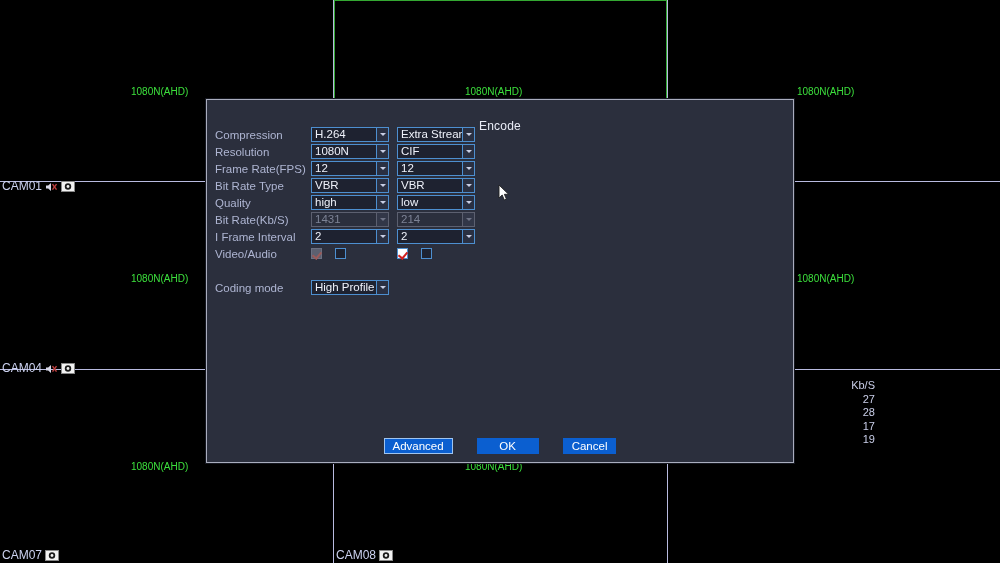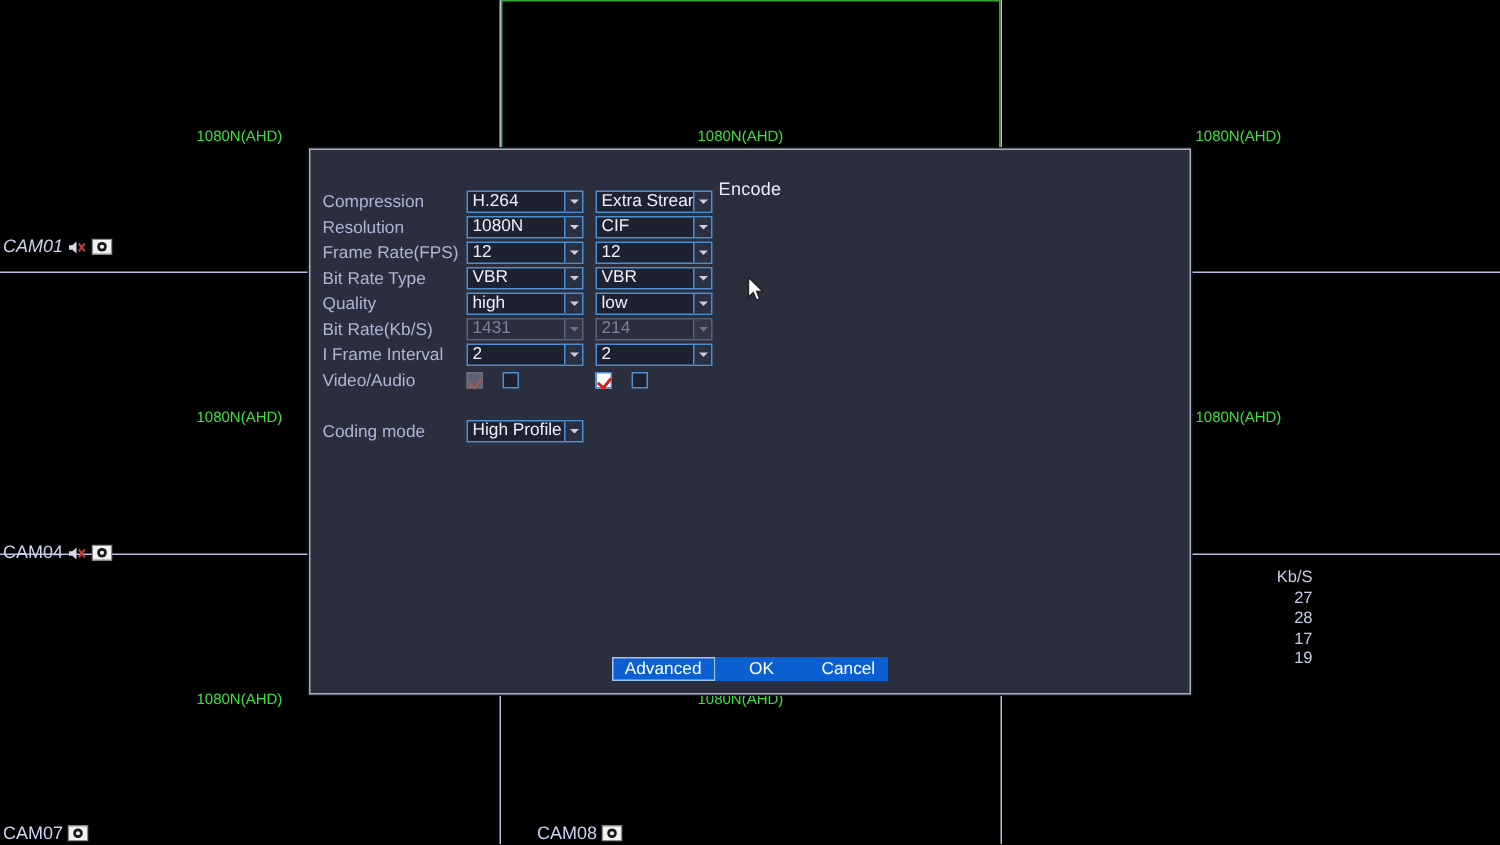--- a/index.html
+++ b/index.html
@@ -236,21 +236,21 @@
   .cb-group { display: flex; align-items: center; }
 
   
   #buttons {
     position: absolute;
     left: 0;
     top: 338px;
     width: 100%;
     display: flex;
     justify-content: center;
-    gap: 0;
+    gap: 24px;
   }
   .btn {
     background: #0b5fd0;
     color: #ffffff;
     font-size: 11.5px;
     line-height: 13px;
     height: 16px;
     padding: 0 8px;
     border: 1px solid #0b5fd0;
     display: flex;
@@ -296,21 +296,21 @@
     <div class="pane-selected" style="left:334px;top:0;width:333px;height:181px;"></div>
 
     <div class="res-label" style="left:131px;top:86px;">1080N(AHD)</div>
     <div class="res-label" style="left:465px;top:86px;">1080N(AHD)</div>
     <div class="res-label" style="left:797px;top:86px;">1080N(AHD)</div>
     <div class="res-label" style="left:131px;top:273px;">1080N(AHD)</div>
     <div class="res-label" style="left:797px;top:273px;">1080N(AHD)</div>
     <div class="res-label" style="left:131px;top:461px;">1080N(AHD)</div>
     <div class="res-label" style="left:465px;top:461px;">1080N(AHD)</div>
 
-    <div class="cam-label" style="left:2px;top:158px;font-style:italic;">
+    <div class="cam-label" style="left:2px;top:180px;">
       <span>CAM01</span>
       <span class="icon-mute">
         <svg width="13" height="12" viewBox="0 0 13 12">
           <path d="M1 4.5h2.2L6 2v8L3.2 7.5H1z" fill="#d8d8e8"></path>
           <path d="M7.5 3.2l4 5.4" stroke="#c04040" stroke-width="1.4" fill="none"></path>
           <path d="M11.5 3.2l-4 5.4" stroke="#c04040" stroke-width="1.4" fill="none"></path>
         </svg>
       </span>
       <span class="icon-rec">
         <svg width="14" height="11" viewBox="0 0 14 11">
@@ -343,21 +343,21 @@
       <span>CAM07</span>
       <span class="icon-rec">
         <svg width="14" height="11" viewBox="0 0 14 11">
           <rect x="0.5" y="0.5" width="13" height="10" fill="#f2f2f2" stroke="#888"></rect>
           <circle cx="7" cy="5.5" r="3.2" fill="#1a1a1a"></circle>
           <circle cx="7" cy="5.5" r="1.4" fill="#f2f2f2"></circle>
         </svg>
       </span>
     </div>
 
-    <div class="cam-label" style="left:336px;top:549px;margin-left:22px;">
+    <div class="cam-label" style="left:336px;top:549px;">
       <span>CAM08</span>
       <span class="icon-rec">
         <svg width="14" height="11" viewBox="0 0 14 11">
           <rect x="0.5" y="0.5" width="13" height="10" fill="#f2f2f2" stroke="#888"></rect>
           <circle cx="7" cy="5.5" r="3.2" fill="#1a1a1a"></circle>
           <circle cx="7" cy="5.5" r="1.4" fill="#f2f2f2"></circle>
         </svg>
       </span>
     </div>
 

